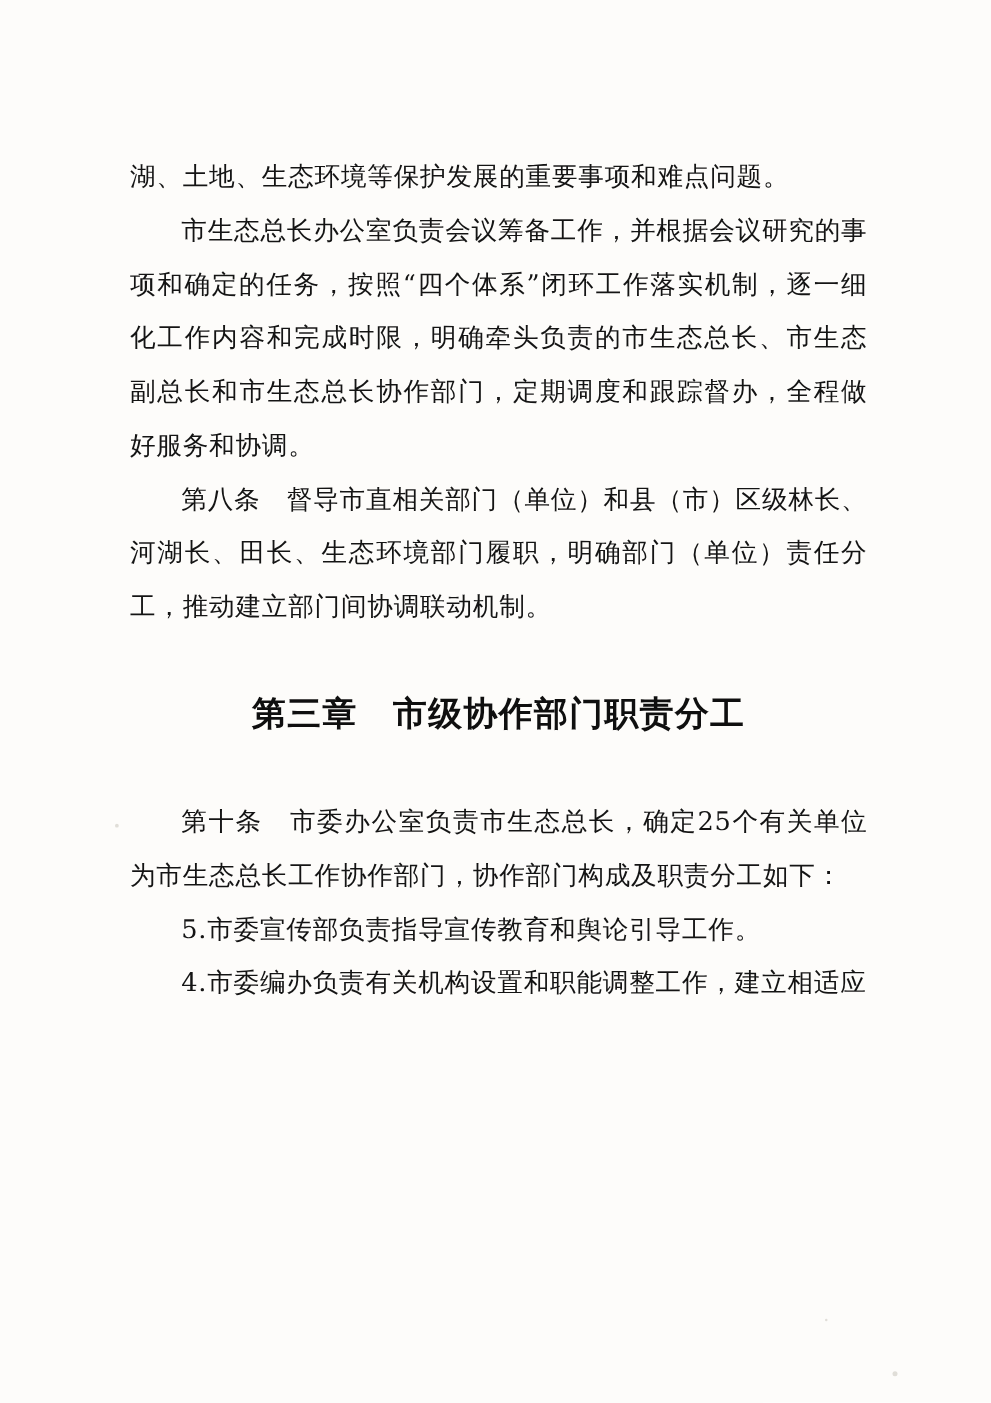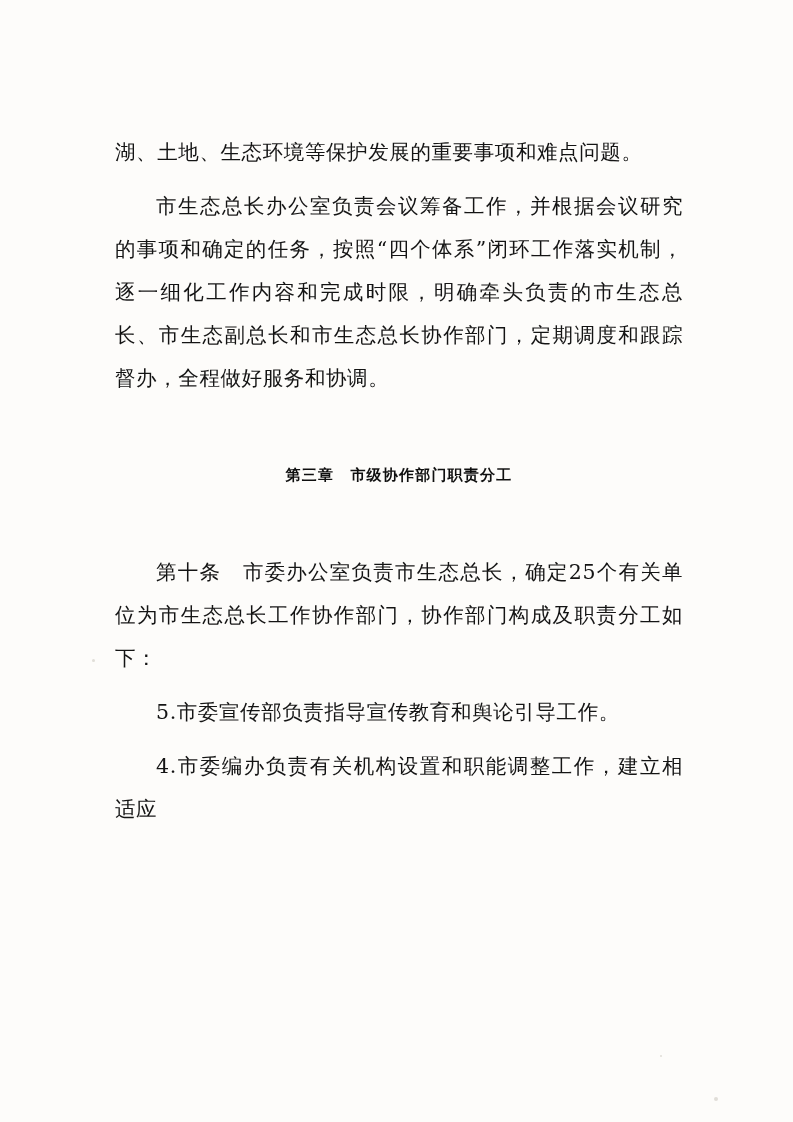--- a/index.html
+++ b/index.html
@@ -28,30 +28,30 @@
     left: 104px;
     top: 120px;
     width: 590px;
   }
   .para {
     font-size: 20.5px;
     line-height: 43px;
     letter-spacing: 0.6px;
     text-align: justify;
     text-justify: inter-ideograph;
-    margin: 11px;
+    margin: 0;
     font-family: "DejaVu Serif", "Liberation Serif", serif;
     font-weight: 500;
     color: #141414;
   }
   .indent {
     text-indent: 41px;
   }
   .chapter-heading {
-    font-size: 15px;
+    font-size: 27px;
     font-weight: bold;
     text-align: center;
     margin: 0;
     line-height: 43px;
     letter-spacing: 1.2px;
     font-family: "DejaVu Serif", "Liberation Serif", serif;
     color: #0f0f0f;
   }
   .gap-before-heading {
     height: 43px;
@@ -84,20 +84,21 @@
   <div class="speck" style="left:92px; top:659px; width:3px; height:3px;"></div>
   <div class="speck" style="left:714px; top:1097px; width:4px; height:4px;"></div>
   <div class="speck" style="left:660px; top:1055px; width:2px; height:2px;"></div>
 
   <div class="content">
 
     <p class="para">湖、土地、生态环境等保护发展的重要事项和难点问题。</p>
 
     <p class="para indent">市生态总长办公室负责会议筹备工作，并根据会议研究的事项和确定的任务，按照“四个体系”闭环工作落实机制，逐一细化工作内容和完成时限，明确牵头负责的市生态总长、市生态副总长和市生态总长协作部门，定期调度和跟踪督办，全程做好服务和协调。</p>
 
+    <p class="para indent">第八条　督导市直相关部门（单位）和县（市）区级林长、河湖长、田长、生态环境部门履职，明确部门（单位）责任分工，推动建立部门间协调联动机制。</p>
 
 
     <div class="gap-before-heading"></div>
 
     <p class="chapter-heading">第三章　市级协作部门职责分工</p>
 
     <div class="gap-after-heading"></div>
 
     <p class="para indent">第十条　市委办公室负责市生态总长，确定25个有关单位为市生态总长工作协作部门，协作部门构成及职责分工如下：</p>
 

